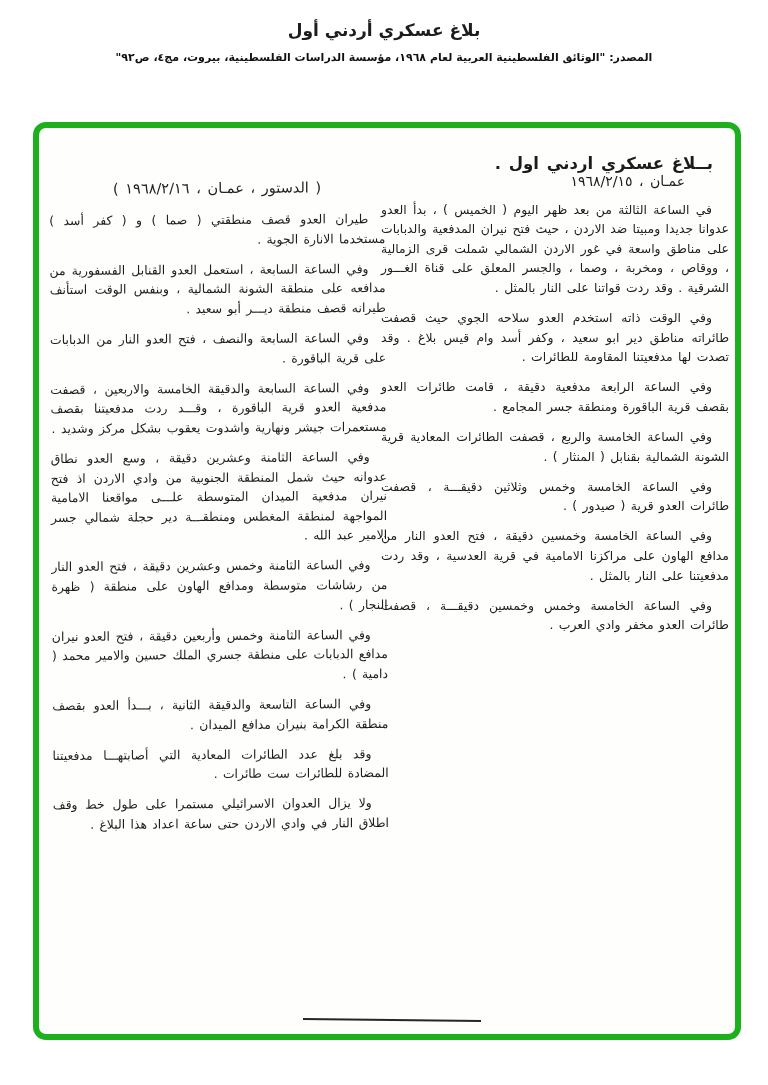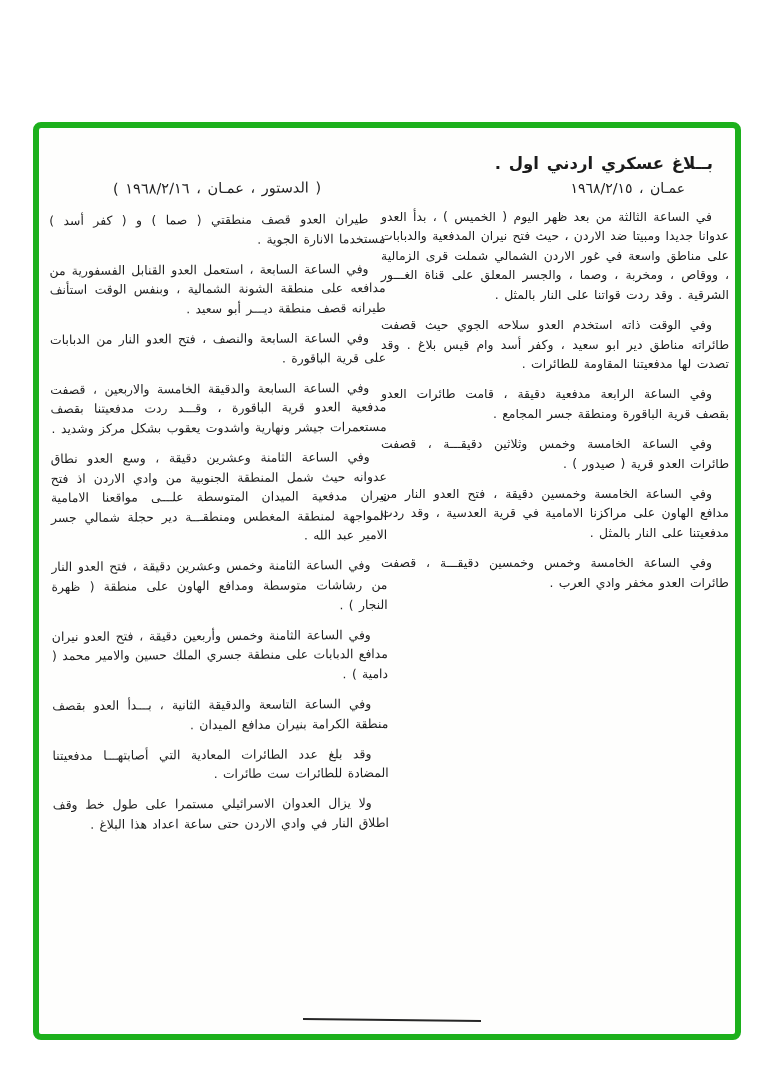--- a/index.html
+++ b/index.html
@@ -16,42 +16,42 @@
   
   .hdr { position: absolute; top: 20px; right: 0; left: 0; text-align: center; }
   .hdr h1 { font-size: 17px; font-weight: bold; letter-spacing: 0.3px; }
   .hdr .src { font-size: 11px; font-weight: bold; margin-top: 11px; color: #111; }
 
   
   .scan-box {
     position: absolute; left: 33px; top: 122px;
     width: 708px; height: 918px;
     border: 6px solid var(--green);
-    border-radius: 8px;
+    border-radius: 13px;
     background: #fefefd;
   }
 
   .col p {
     font-size: 12.4px;
     line-height: 1.58;
     text-align: justify;
     text-indent: 17px;
     word-spacing: 1.4px;
     margin-top: 10.5px;
     color: #1d1d1d;
   }
 
   
   .right-col { position: absolute; top: 26px; right: 6px; width: 348px; }
   .right-col h2 {
     font-size: 16.5px; font-weight: bold;
     padding-right: 16px; word-spacing: 2px;
   }
   .right-col .dateline {
-    font-size: 14px; padding-right: 44px; margin-top: 7px; word-spacing: 2px;
+    font-size: 14px; padding-right: 44px; word-spacing: 2px;
   }
   .right-col .body { margin-top: 8px; }
 
   
   .left-col {
     position: absolute; top: 52px; left: 12px; width: 336px;
     transform: rotate(-0.35deg);
   }
   .left-col h3 {
     font-size: 14.5px; font-weight: normal;
@@ -63,30 +63,35 @@
     position: absolute; left: 264px; bottom: 13px;
     width: 178px; height: 2px; background: #262626;
     transform: rotate(0.6deg);
   }
 </style>
 </head>
 <body>
 
 <div class="page">
 
+  <div class="hdr">
+    <h1>بلاغ عسكري أردني أول</h1>
+    <div class="src">المصدر: "الوثائق الفلسطينية العربية لعام ١٩٦٨، مؤسسة الدراسات الفلسطينية، بيروت، مج٤، ص٩٢"</div>
+  </div>
 
   <div class="scan-box">
 
     <div class="col right-col">
       <h2>بــلاغ عسكري اردني اول .</h2>
       <div class="dateline">عمـان ، ١٩٦٨/٢/١٥</div>
       <div class="body">
         <p>في الساعة الثالثة من بعد ظهر اليوم ( الخميس ) ، بدأ العدو عدوانا جديدا ومبيتا ضد الاردن ، حيث فتح نيران المدفعية والدبابات على مناطق واسعة في غور الاردن الشمالي شملت قرى الزمالية ، ووقاص ، ومخربة ، وصما ، والجسر المعلق على قناة الغـــور الشرقية . وقد ردت قواتنا على النار بالمثل .</p>
         <p>وفي الوقت ذاته استخدم العدو سلاحه الجوي حيث قصفت طائراته مناطق دير ابو سعيد ، وكفر أسد وام قيس بلاغ . وقد تصدت لها مدفعيتنا المقاومة للطائرات .</p>
         <p>وفي الساعة الرابعة مدفعية دقيقة ، قامت طائرات العدو بقصف قرية الباقورة ومنطقة جسر المجامع .</p>
+        <p>وفي الساعة الخامسة والربع ، قصفت الطائرات المعادية قرية الشونة الشمالية بقنابل ( المنثار ) .</p>
         <p>وفي الساعة الخامسة وخمس وثلاثين دقيقـــة ، قصفت طائرات العدو قرية ( صيدور ) .</p>
         <p>وفي الساعة الخامسة وخمسين دقيقة ، فتح العدو النار من مدافع الهاون على مراكزنا الامامية في قرية العدسية ، وقد ردت مدفعيتنا على النار بالمثل .</p>
         <p>وفي الساعة الخامسة وخمس وخمسين دقيقـــة ، قصفت طائرات العدو مخفر وادي العرب .</p>
       </div>
     </div>
 
     <div class="col left-col">
       <h3>( الدستور ، عمـان ، ١٩٦٨/٢/١٦ )</h3>
       <div class="body">
         <p>طيران العدو قصف منطقتي ( صما ) و ( كفر أسد ) مستخدما الانارة الجوية .</p>

